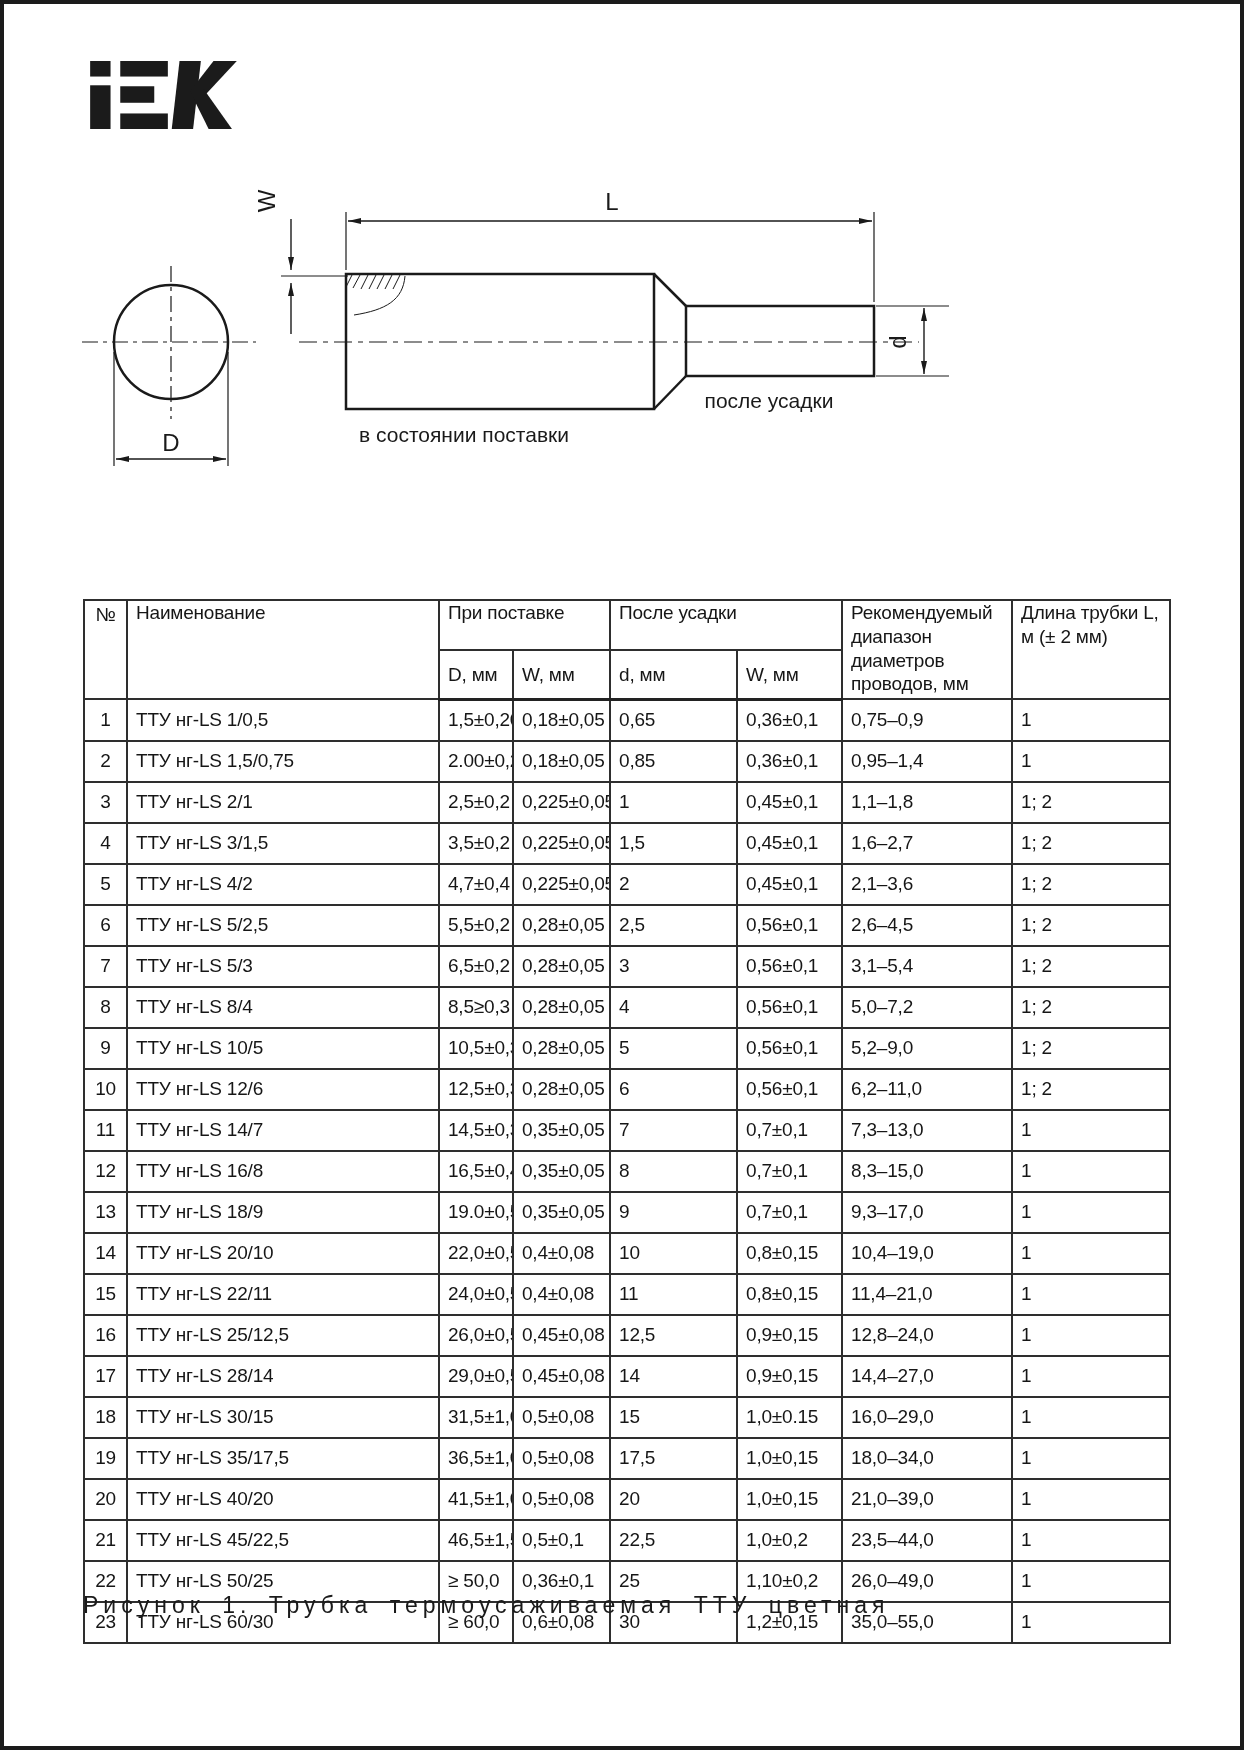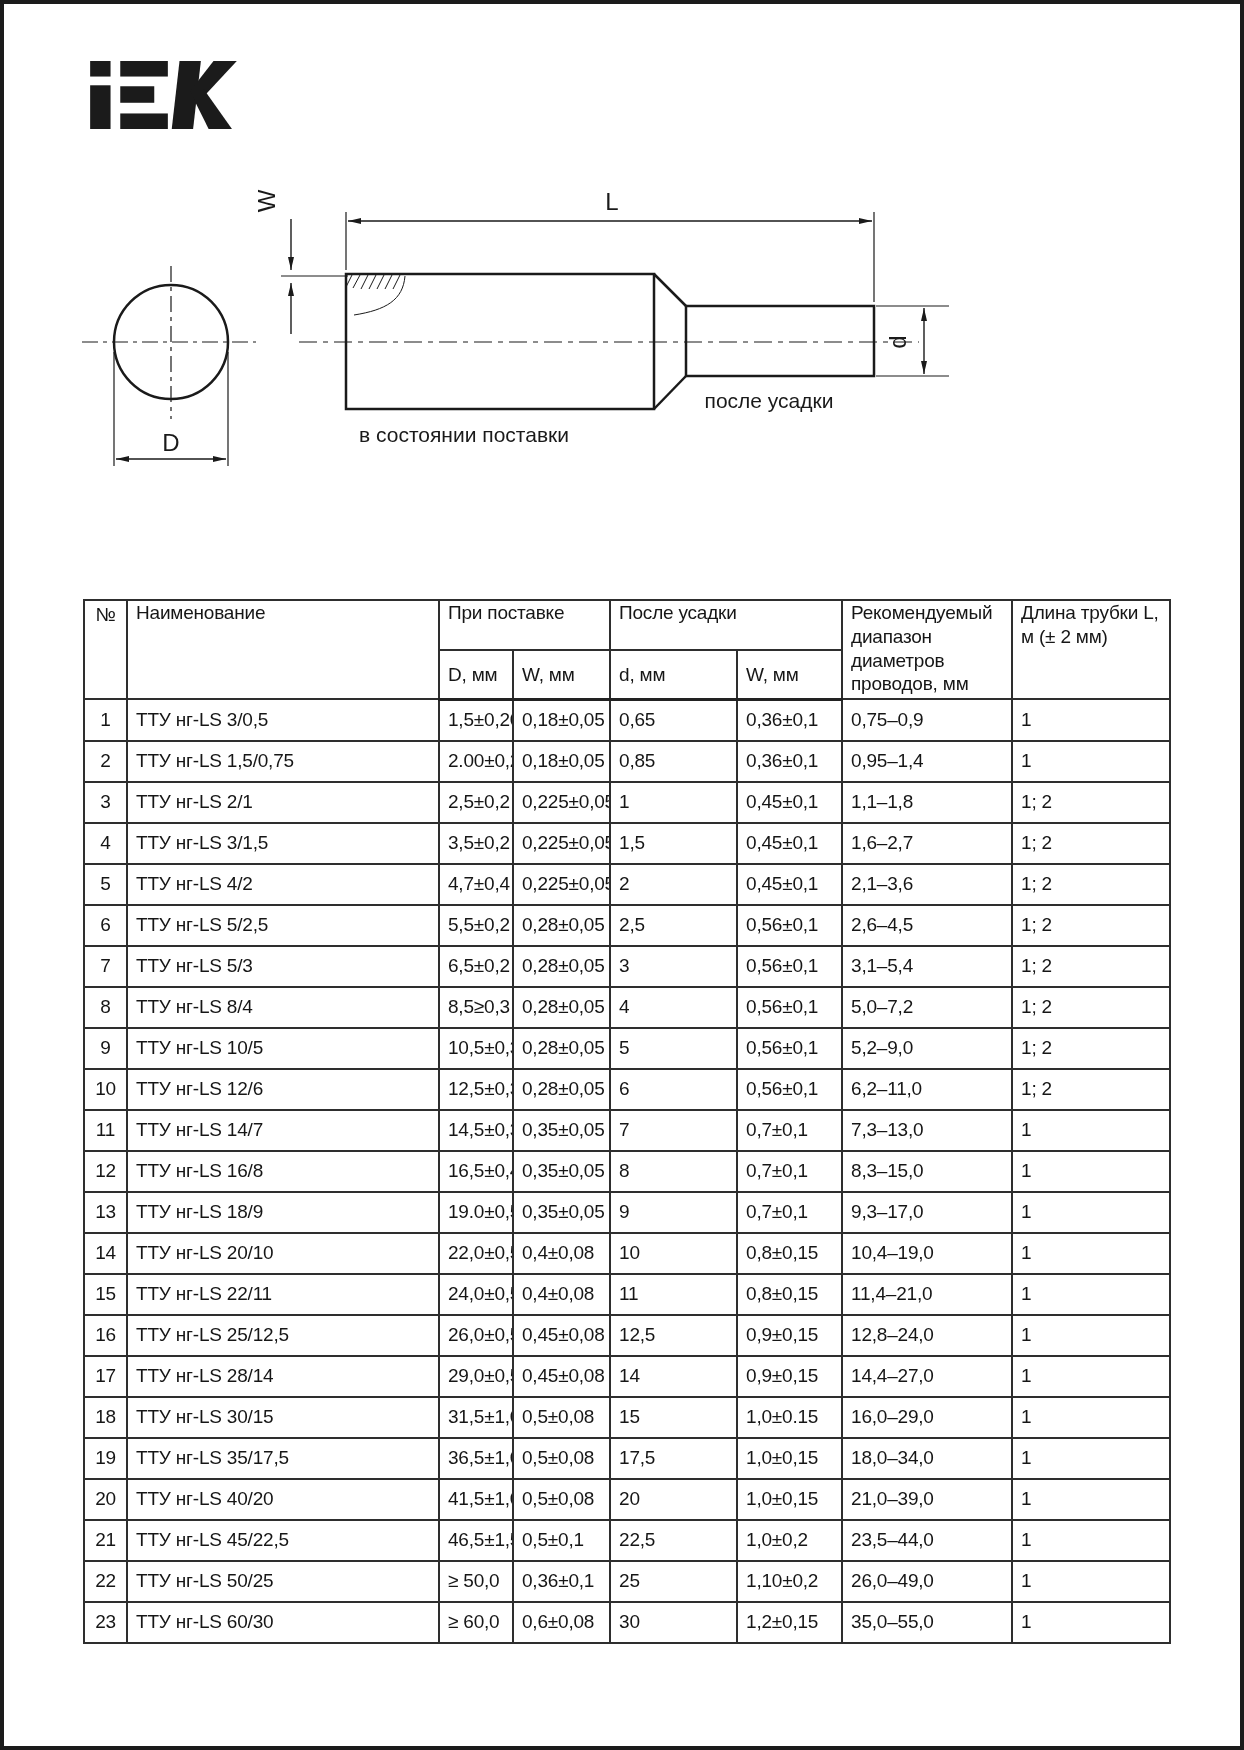--- a/index.html
+++ b/index.html
@@ -156,21 +156,21 @@
       <tr class="h2">
         <th>D, мм</th>
         <th>W, мм</th>
         <th>d, мм</th>
         <th>W, мм</th>
       </tr>
     </thead>
     <tbody>
         <tr>
           <td>1</td>
-          <td>ТТУ нг-LS 3/0,5</td>
+          <td>ТТУ нг-LS 1/0,5</td>
           <td>1,5±0,20</td>
           <td>0,18±0,05</td>
           <td>0,65</td>
           <td>0,36±0,1</td>
           <td>0,75–0,9</td>
           <td>1</td>
         </tr>
         <tr>
           <td>2</td>
           <td>ТТУ нг-LS 1,5/0,75</td>
@@ -387,14 +387,15 @@
           <td>≥ 60,0</td>
           <td>0,6±0,08</td>
           <td>30</td>
           <td>1,2±0,15</td>
           <td>35,0–55,0</td>
           <td>1</td>
         </tr>
       </tbody>
   </table>
 
+  <div class="caption">Рисунок 1. Трубка термоусаживаемая ТТУ цветная</div>
 
 </div>
 
 </body></html>

